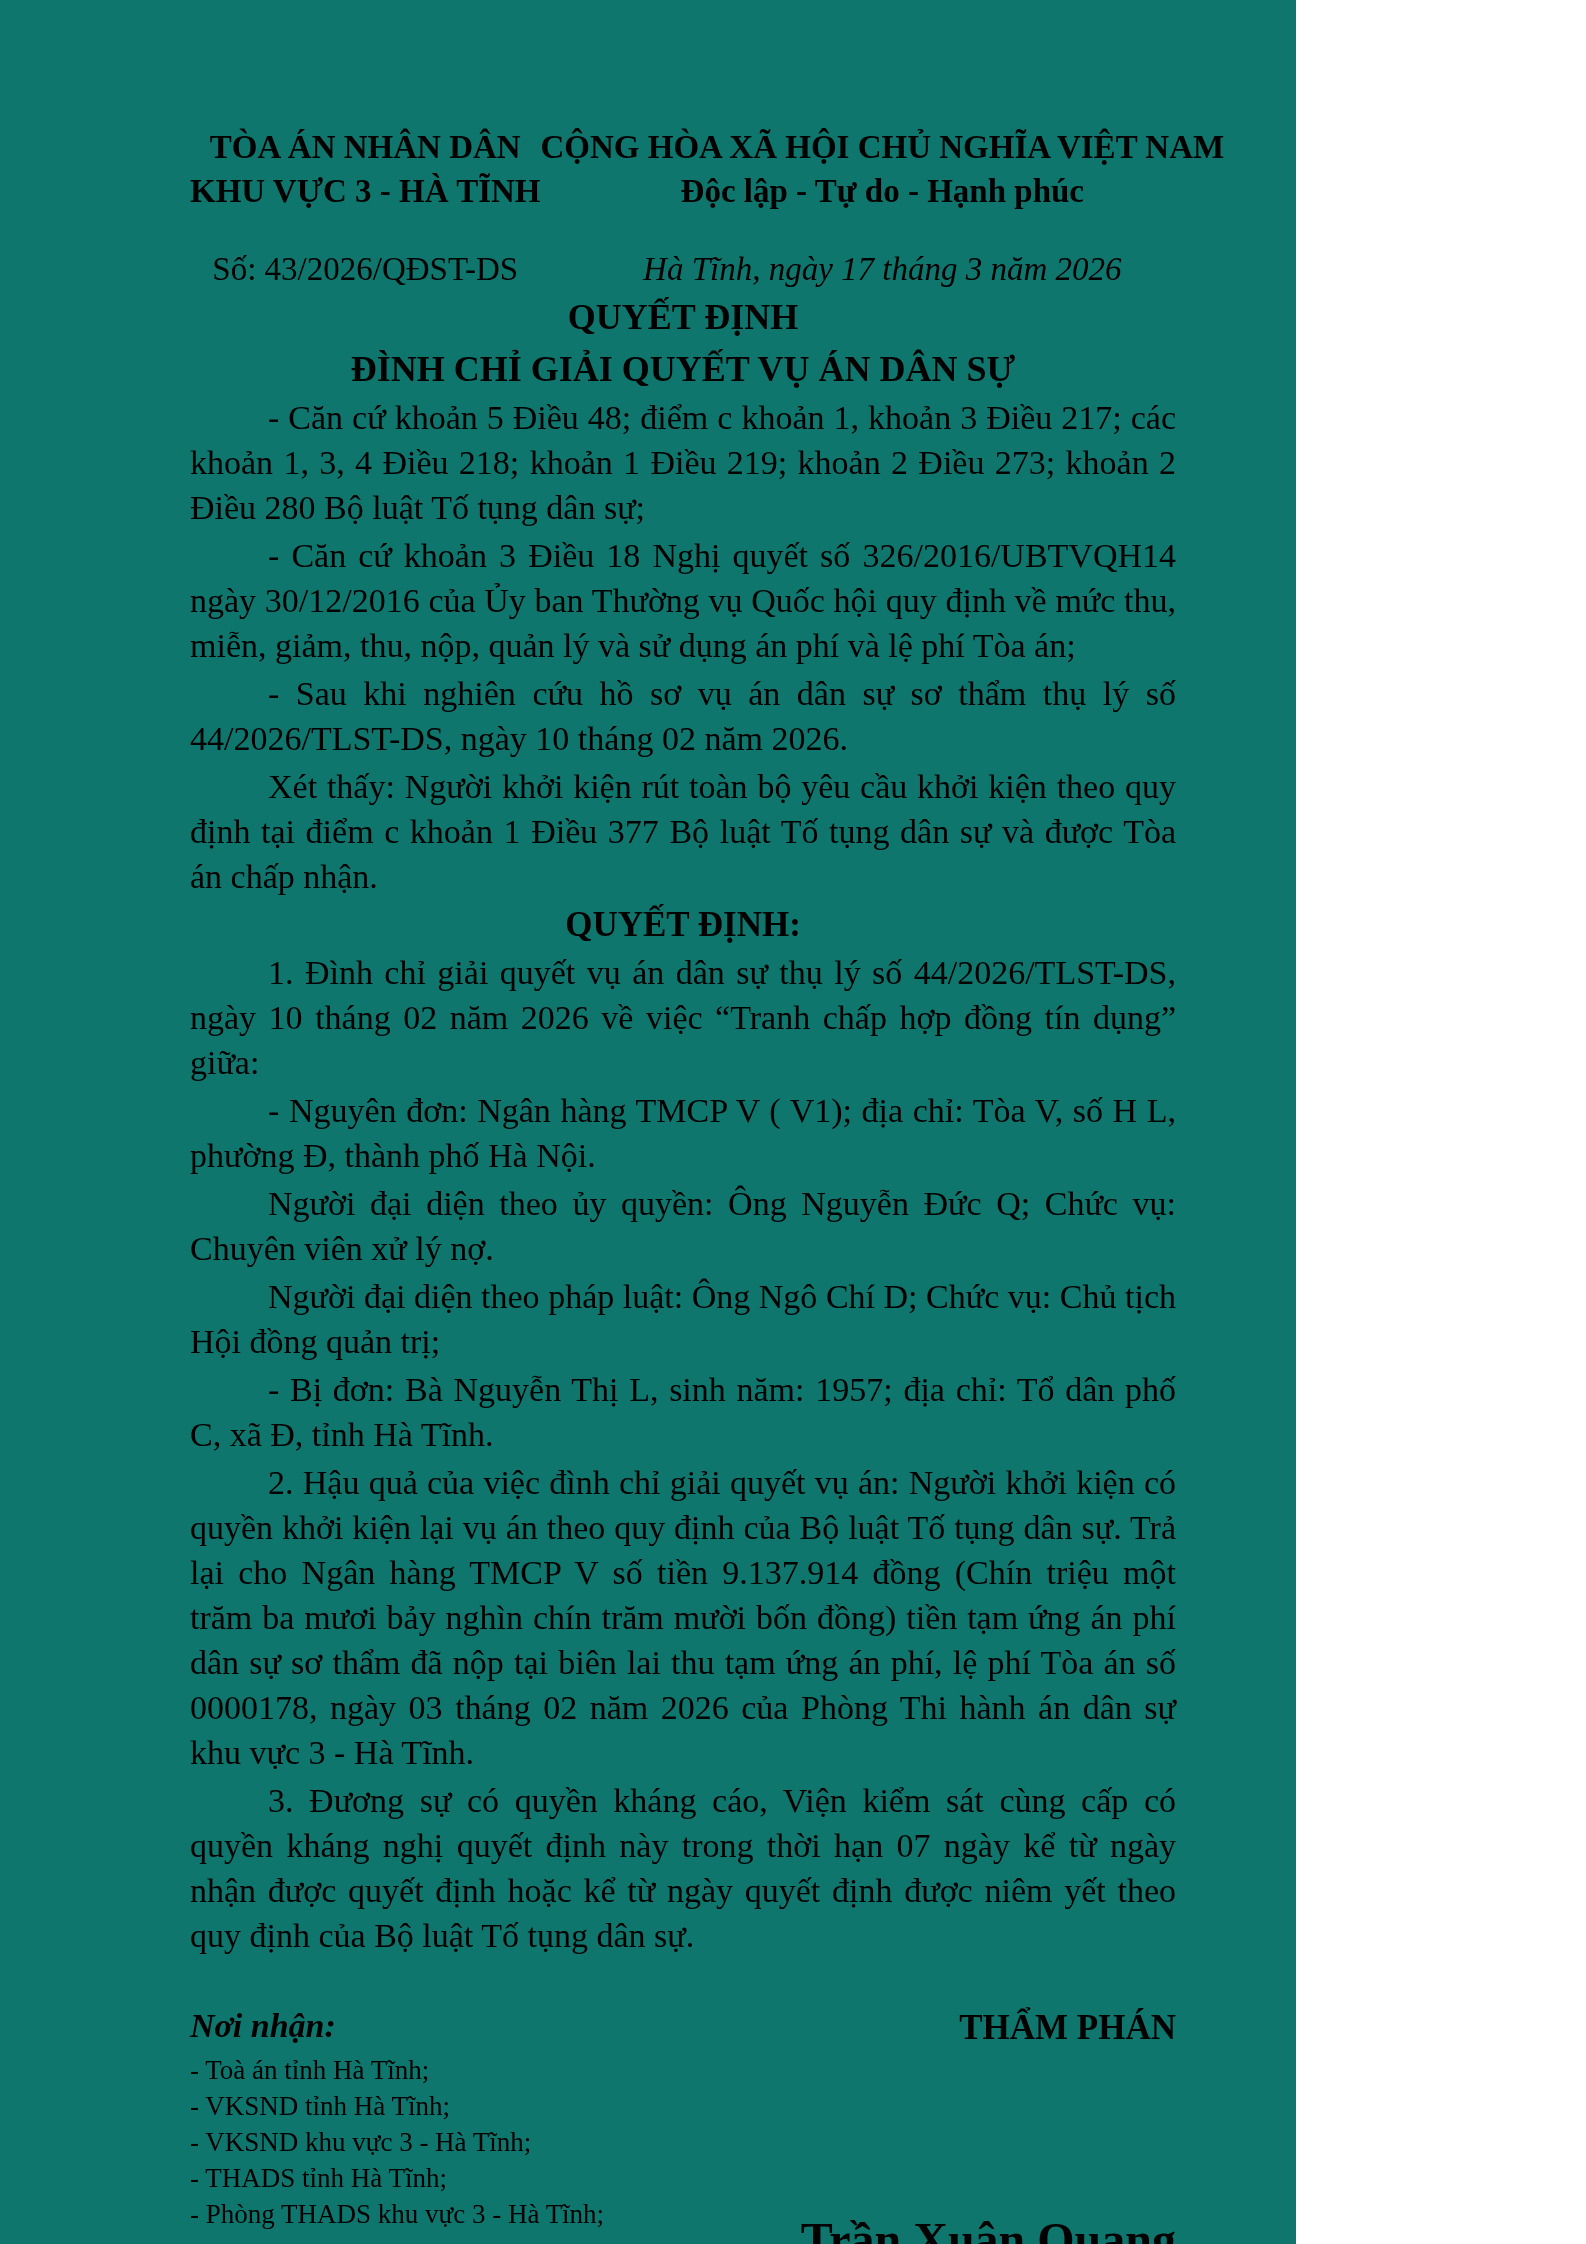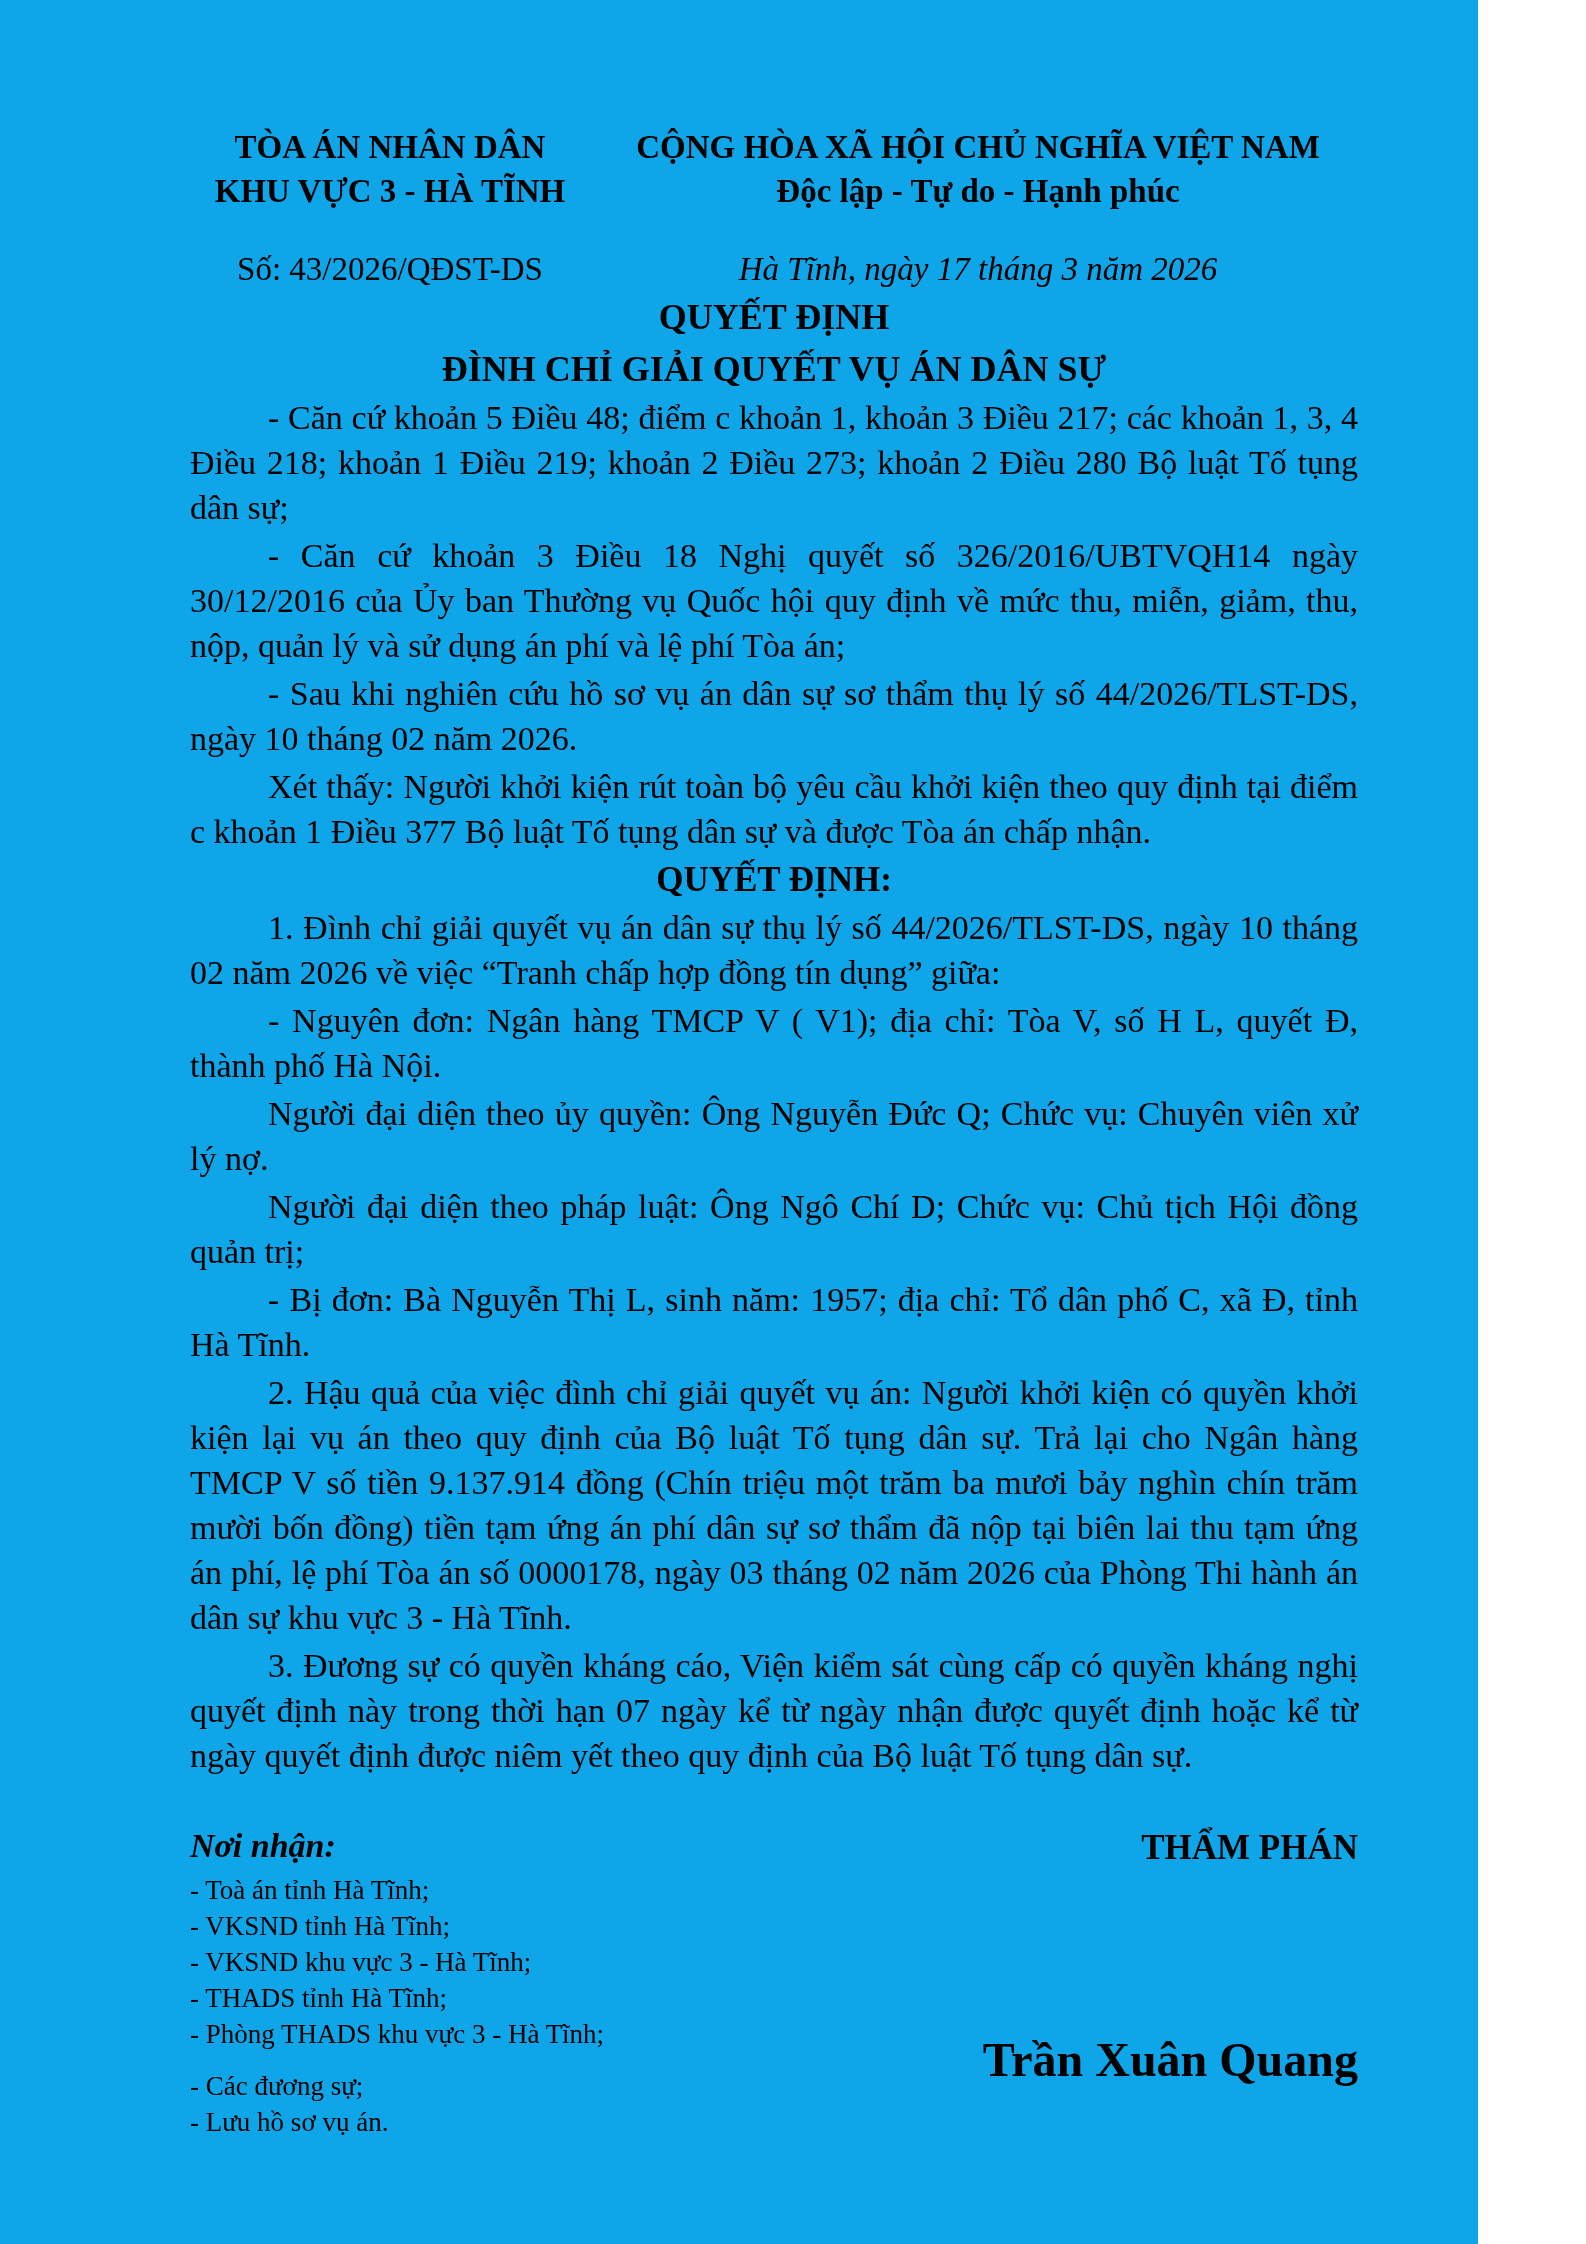--- a/index.html
+++ b/index.html
@@ -1,20 +1,20 @@
 <!DOCTYPE html>
 <html><head>
 <meta charset="utf-8">
 <style>
   html, body { margin: 0; padding: 0; background: #ffffff; }
   .page {
-    width: 1478px;
+    width: 1296px;
     height: 2244px;
     box-sizing: border-box;
-    background: #0ea5e9;
+    background: #0f766e;
     color: #000000;
     font-family: "Liberation Serif", "DejaVu Serif", serif;
     padding: 125px 120px 0 190px;
     overflow: hidden;
   }
   
   .header { display: flex; justify-content: space-between; align-items: flex-start; }
   .header-left { width: 400px; text-align: center; }
   .header-right { width: 760px; text-align: center; }
   .org-line { font-weight: bold; font-size: 33px; line-height: 44px; white-space: nowrap; }
@@ -75,21 +75,21 @@
 
   <div class="body-text">
     <p class="para">- Căn cứ khoản 5 Điều 48; điểm c khoản 1, khoản 3 Điều 217; các khoản 1, 3, 4 Điều 218; khoản 1 Điều 219; khoản 2 Điều 273; khoản 2 Điều 280 Bộ luật Tố tụng dân sự;</p>
     <p class="para">- Căn cứ khoản 3 Điều 18 Nghị quyết số 326/2016/UBTVQH14 ngày 30/12/2016 của Ủy ban Thường vụ Quốc hội quy định về mức thu, miễn, giảm, thu, nộp, quản lý và sử dụng án phí và lệ phí Tòa án;</p>
     <p class="para">- Sau khi nghiên cứu hồ sơ vụ án dân sự sơ thẩm thụ lý số 44/2026/TLST-DS, ngày 10 tháng 02 năm 2026.</p>
     <p class="para">Xét thấy: Người khởi kiện rút toàn bộ yêu cầu khởi kiện theo quy định tại điểm c khoản 1 Điều 377 Bộ luật Tố tụng dân sự và được Tòa án chấp nhận.</p>
 
     <p class="center-heading">QUYẾT ĐỊNH:</p>
 
     <p class="para">1. Đình chỉ giải quyết vụ án dân sự thụ lý số 44/2026/TLST-DS, ngày 10 tháng 02 năm 2026 về việc “Tranh chấp hợp đồng tín dụng” giữa:</p>
-    <p class="para">- Nguyên đơn: Ngân hàng TMCP V ( V1); địa chỉ: Tòa V, số H L, quyết Đ, thành phố Hà Nội.</p>
+    <p class="para">- Nguyên đơn: Ngân hàng TMCP V ( V1); địa chỉ: Tòa V, số H L, phường Đ, thành phố Hà Nội.</p>
     <p class="para">Người đại diện theo ủy quyền: Ông Nguyễn Đức Q; Chức vụ: Chuyên viên xử lý nợ.</p>
     <p class="para">Người đại diện theo pháp luật: Ông Ngô Chí D; Chức vụ: Chủ tịch Hội đồng quản trị;</p>
     <p class="para">- Bị đơn: Bà Nguyễn Thị L, sinh năm: 1957; địa chỉ: Tổ dân phố C, xã Đ, tỉnh Hà Tĩnh.</p>
     <p class="para">2. Hậu quả của việc đình chỉ giải quyết vụ án: Người khởi kiện có quyền khởi kiện lại vụ án theo quy định của Bộ luật Tố tụng dân sự. Trả lại cho Ngân hàng TMCP V số tiền 9.137.914 đồng (Chín triệu một trăm ba mươi bảy nghìn chín trăm mười bốn đồng) tiền tạm ứng án phí dân sự sơ thẩm đã nộp tại biên lai thu tạm ứng án phí, lệ phí Tòa án số 0000178, ngày 03 tháng 02 năm 2026 của Phòng Thi hành án dân sự khu vực 3 - Hà Tĩnh.</p>
     <p class="para">3. Đương sự có quyền kháng cáo, Viện kiểm sát cùng cấp có quyền kháng nghị quyết định này trong thời hạn 07 ngày kể từ ngày nhận được quyết định hoặc kể từ ngày quyết định được niêm yết theo quy định của Bộ luật Tố tụng dân sự.</p>
   </div>
 
   <div class="footer">
     <div class="recipients">
       <div class="recipients-heading">Nơi nhận:</div>

